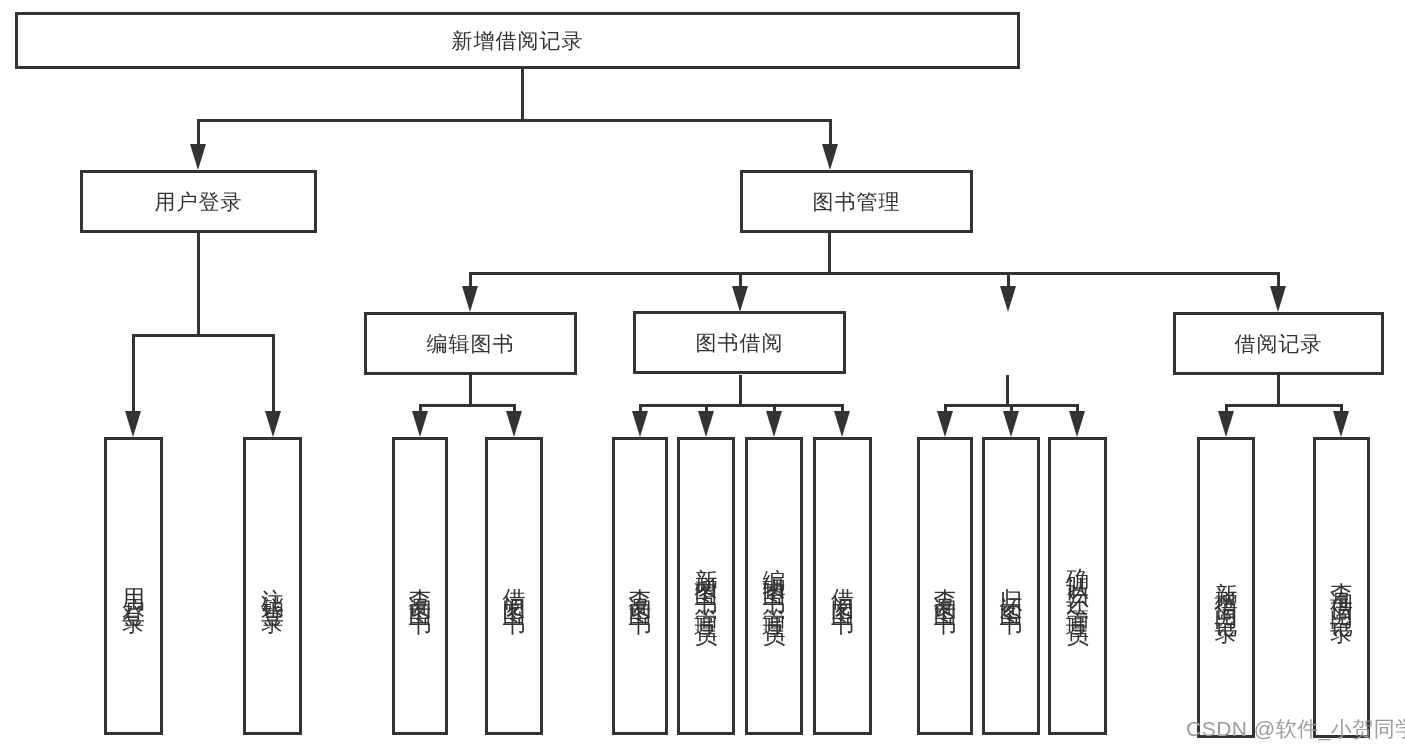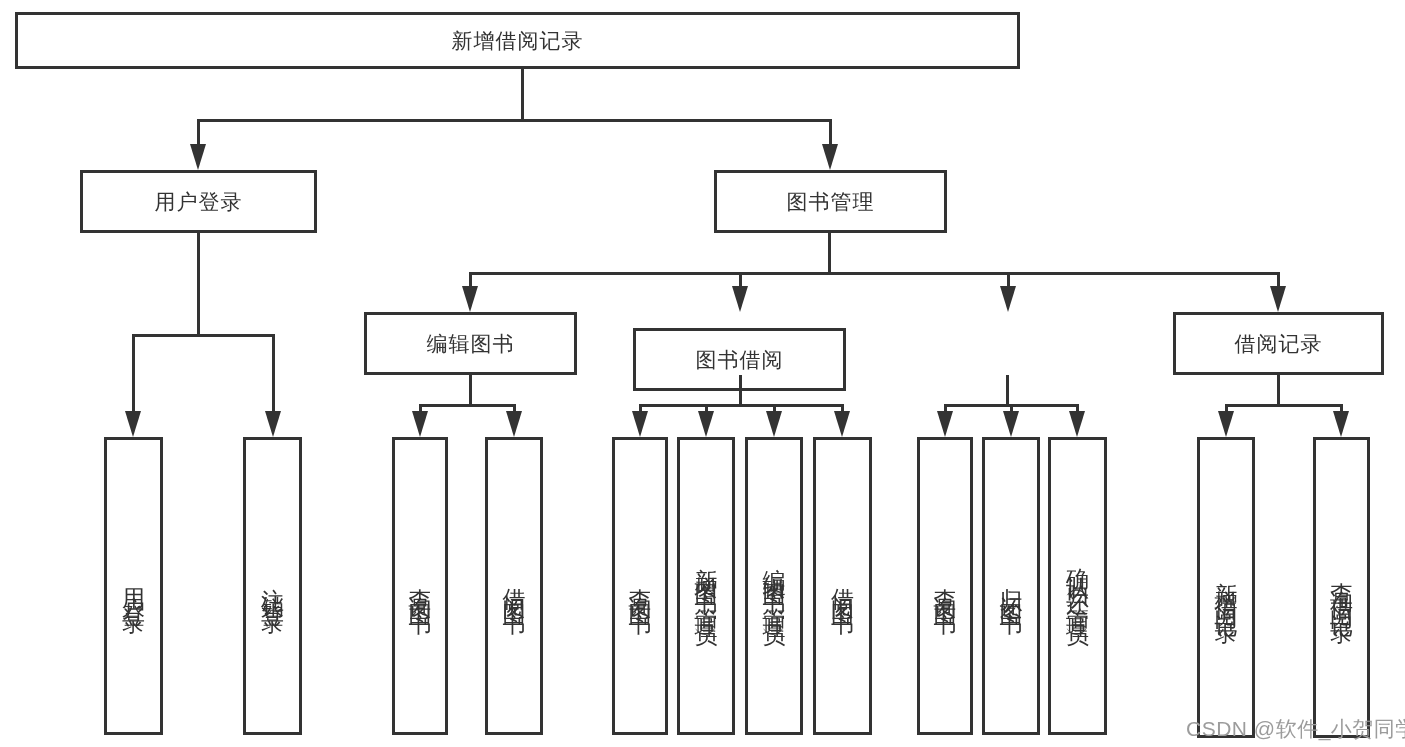--- a/index.html
+++ b/index.html
@@ -55,28 +55,28 @@
 
 <div id="canvas">
 
   <div class="box hbox" style="left:15px; top:12px; width:1005px; height:57px;">
     <span>新增借阅记录</span>
   </div>
 
   <div class="box hbox" style="left:80px; top:170px; width:237px; height:63px;">
     <span>用户登录</span>
   </div>
-  <div class="box hbox" style="left:714px; top:170px; width:233px; height:63px;">
+  <div class="box hbox" style="left:740px; top:170px; width:233px; height:63px;">
     <span>图书管理</span>
   </div>
 
   <div class="box hbox" style="left:364px; top:312px; width:213px; height:63px;">
     <span>编辑图书</span>
   </div>
-  <div class="box hbox" style="left:633px; top:328px; width:213px; height:63px;text-align:right;">
+  <div class="box hbox" style="left:633px; top:311px; width:213px; height:63px;text-align:right;">
     <span>图书借阅</span>
   </div>
   <div class="box hbox" style="left:1173px; top:312px; width:211px; height:63px;">
     <span>借阅记录</span>
   </div>
 
   <div class="box vbox" style="left:104px; width:59px;">
     <span>用户登录</span>
   </div>
   <div class="box vbox" style="left:243px; width:59px;">

